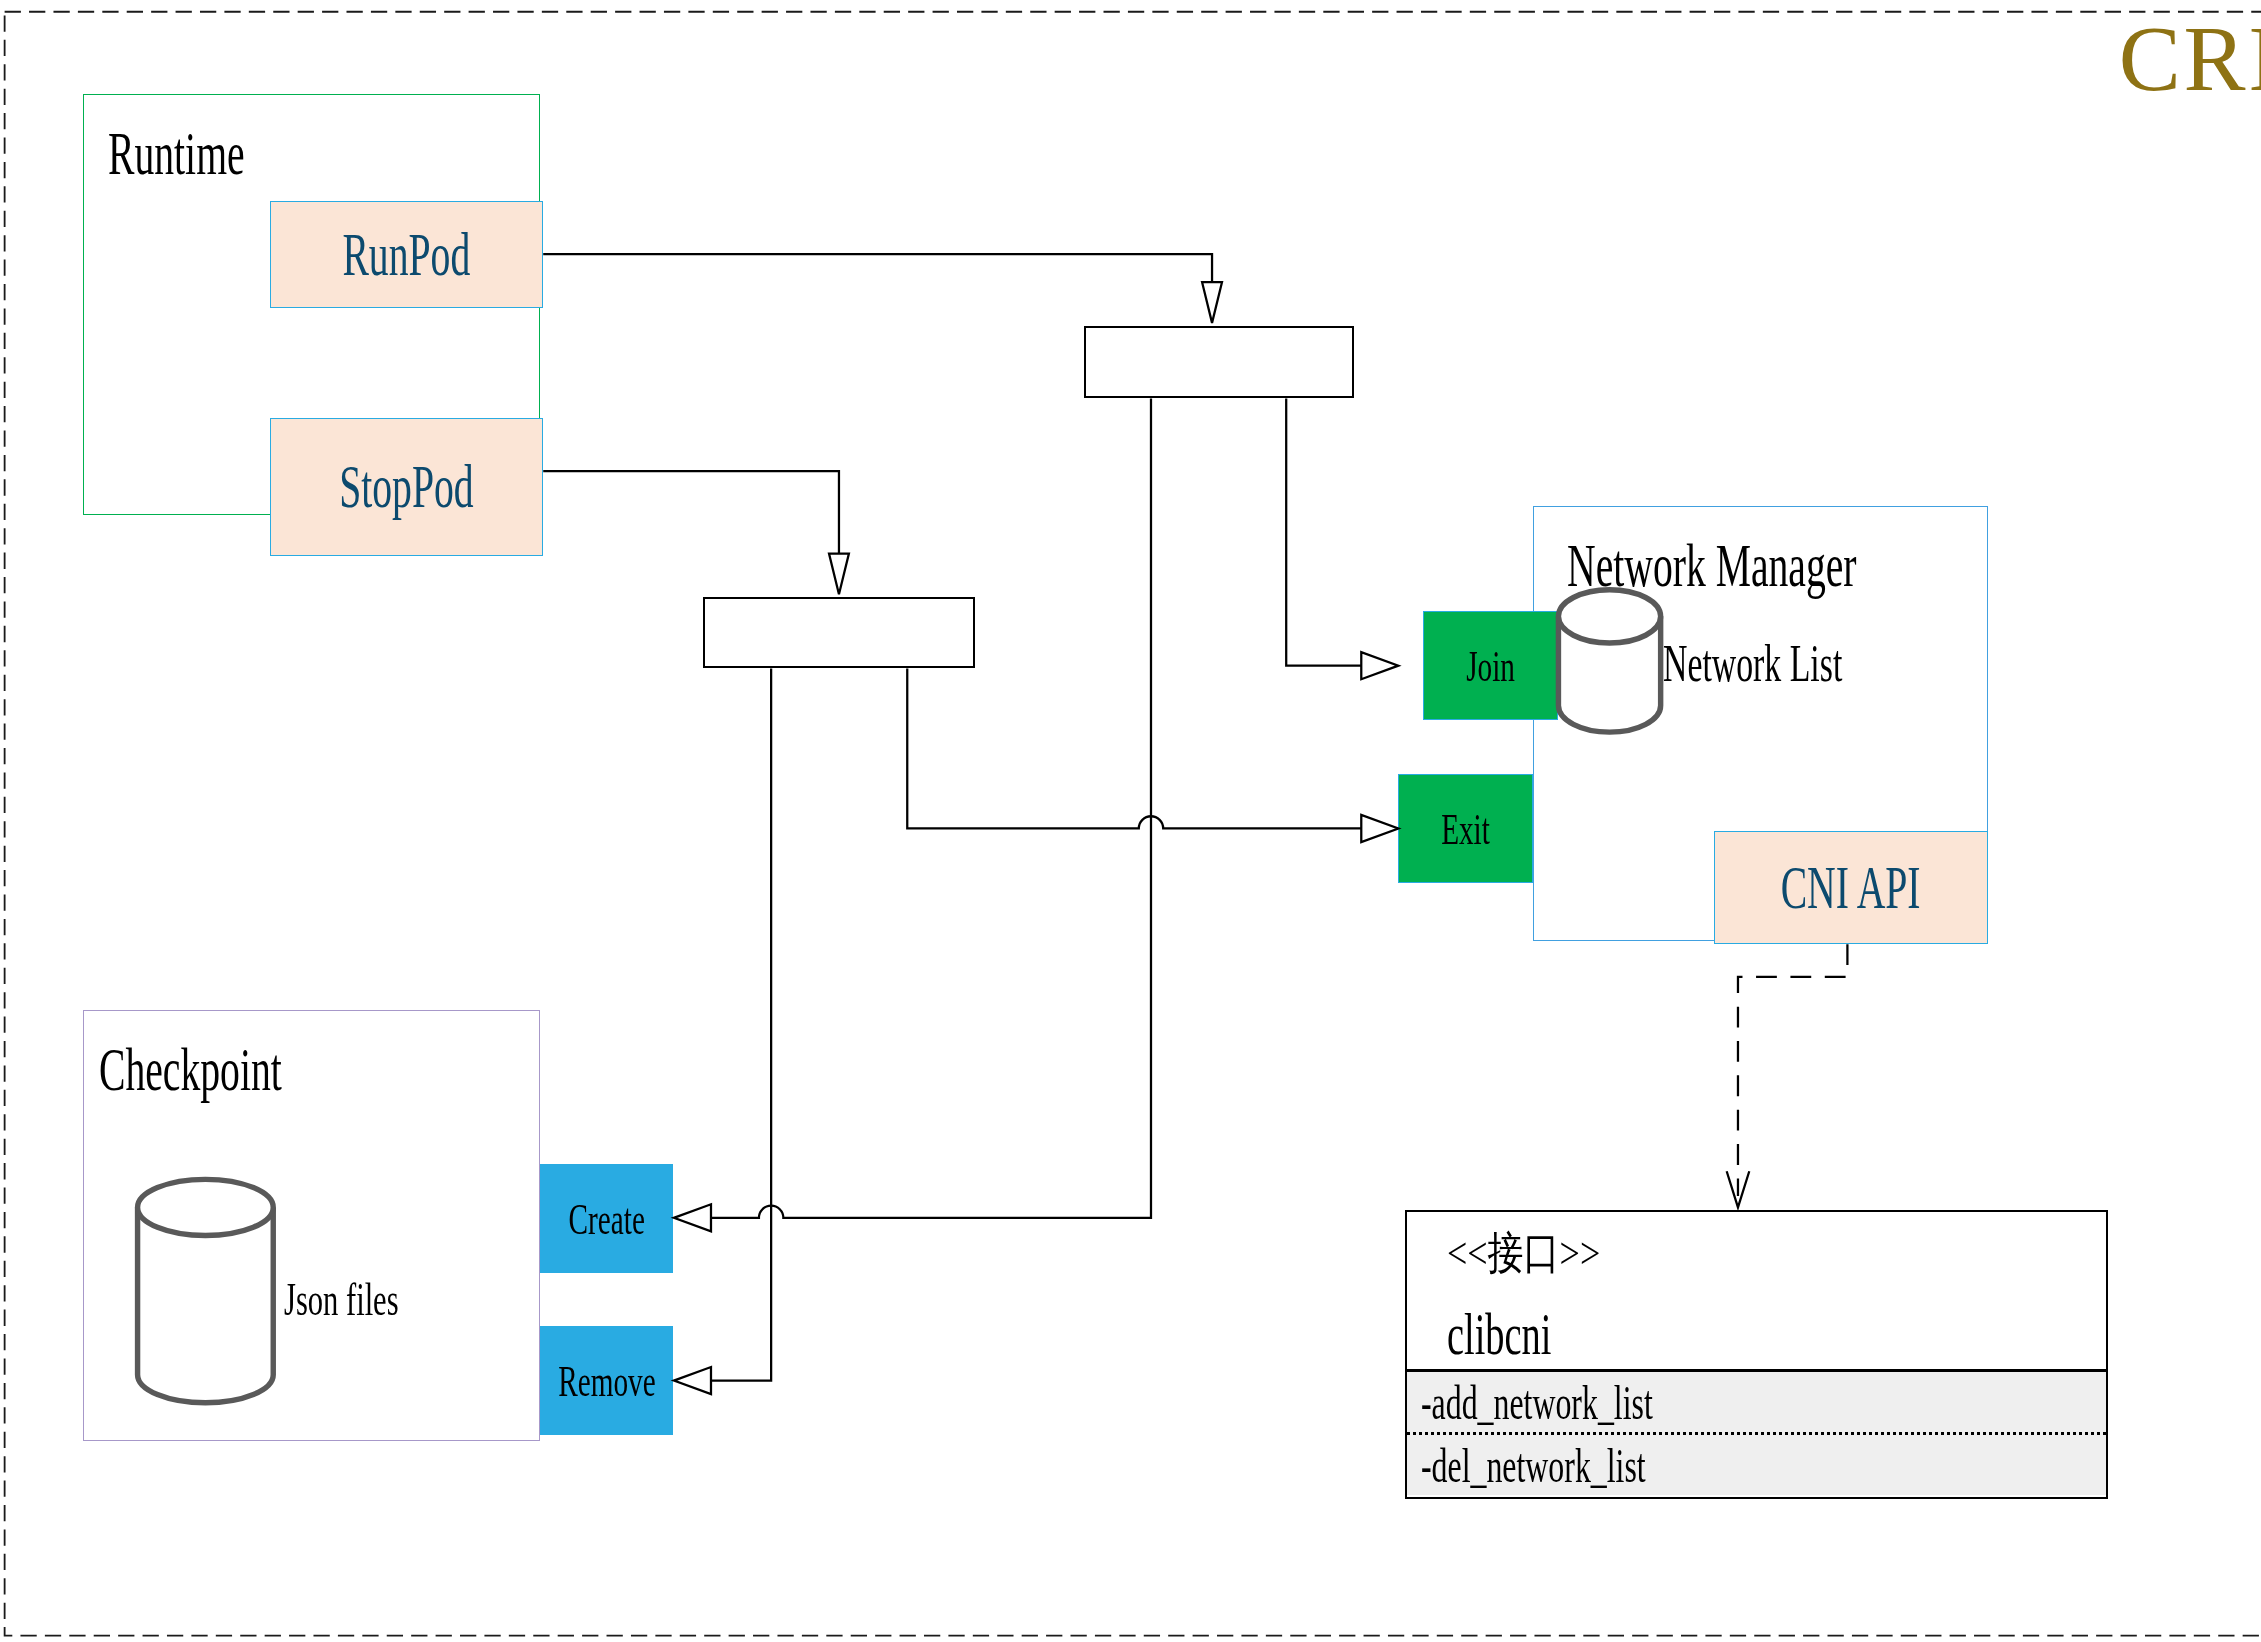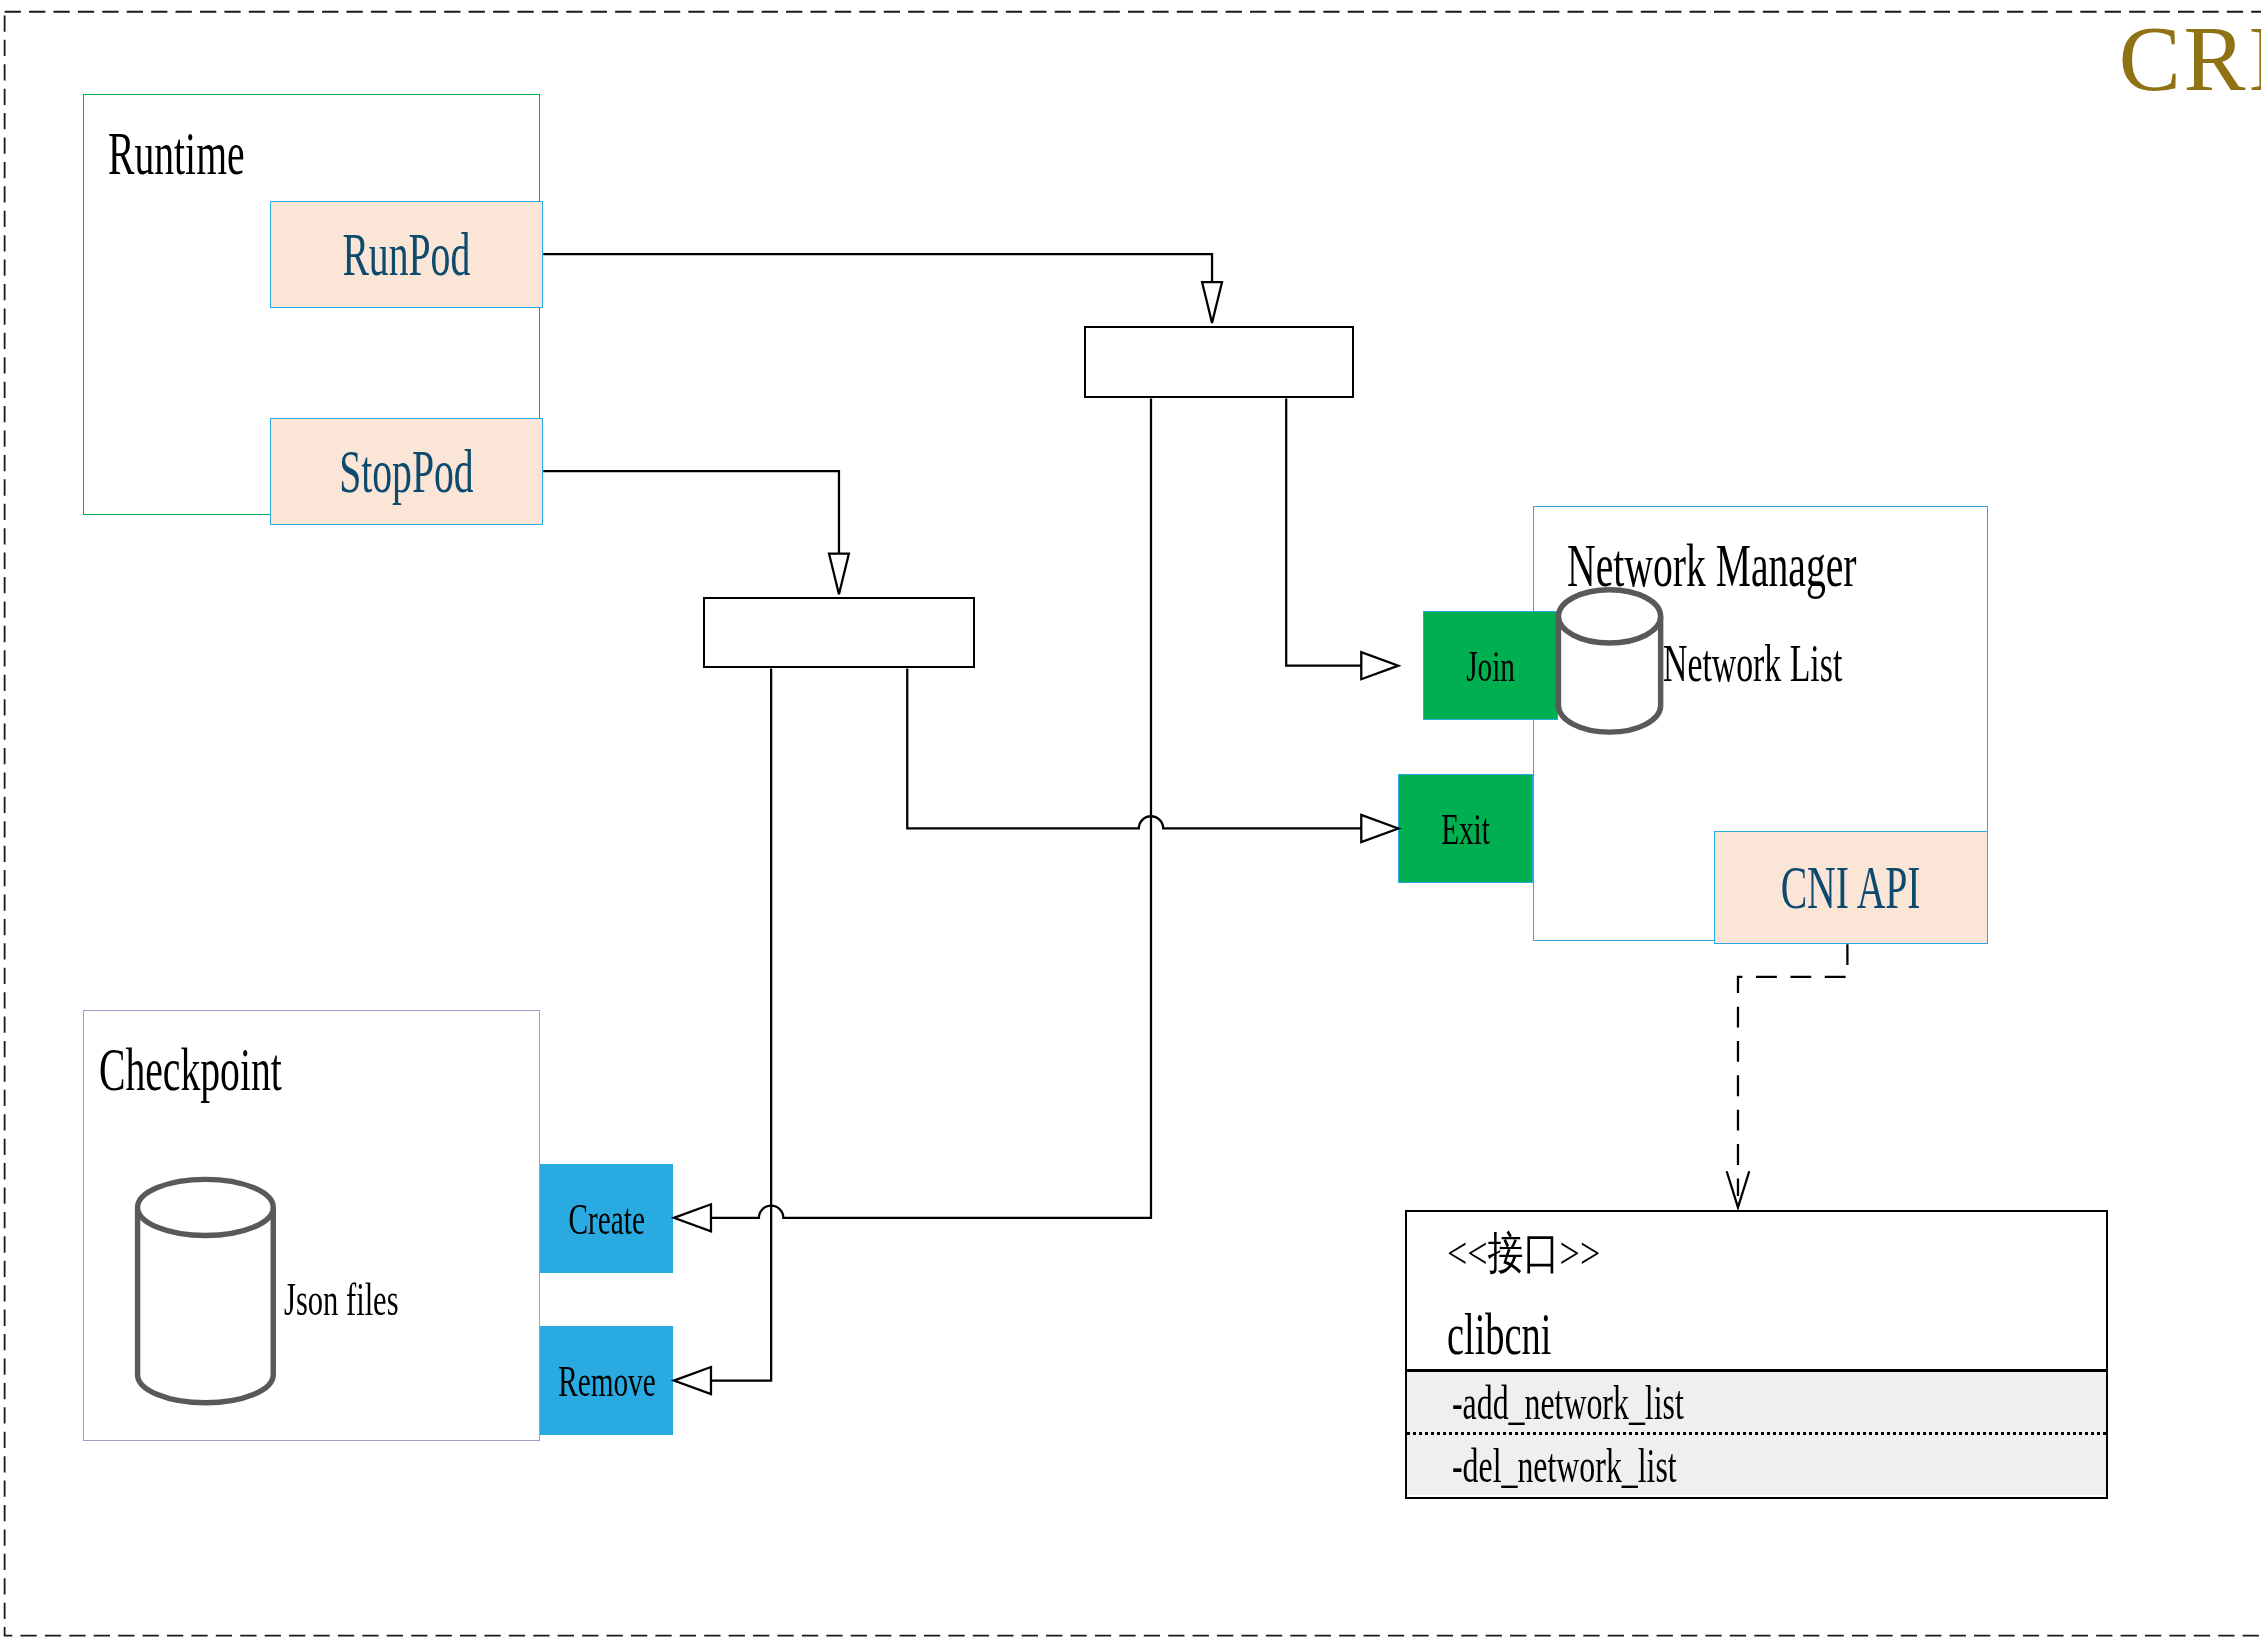--- a/index.html
+++ b/index.html
@@ -30,21 +30,21 @@
   #runtime-box    { left: 83px; top: 94px;  width: 457px; height: 421px; border: 1.4px solid var(--green-border); padding: 28px 0 0 24px; }
   #network-box    { left: 1533px; top: 506px; width: 455px; height: 435px; border: 1.4px solid var(--nm-border); padding: 28px 0 0 33px; }
   #checkpoint-box { left: 83px; top: 1010px; width: 457px; height: 431px; border: 1.4px solid var(--purple-border); padding: 28px 0 0 14.5px; }
 
   
   .peach-btn {
     background: var(--peach-fill); border: 1.4px solid var(--light-blue-border);
     font-size: 61px; color: #0c4a6e;
   }
   #runpod-btn  { left: 270px;  top: 201px;  width: 273px; height: 107px; }
-  #stoppod-btn { left: 270px;  top: 418px;  width: 273px; height: 107px; }
+  #stoppod-btn { left: 270px;  top: 418px;  width: 273px; height: 138px; }
   #cniapi-btn  { left: 1714px; top: 831px; width: 274px; height: 113px; }
 
   
   .green-btn {
     background: var(--green-fill); border: 1.4px solid var(--light-blue-border);
     font-size: 45px; color: #000;
   }
   #join-btn { left: 1398px; top: 611px; width: 135px; height: 109px; margin-left: 25px; }
   #exit-btn { left: 1398px; top: 774px; width: 135px; height: 109px; }
 
@@ -61,21 +61,21 @@
   .ds-label { font-size: 52px; color: #000; line-height: 1.15; text-align: right; }
   #network-list-label { left: 1663px; top: 634px; }
   #json-files-label   { left: 284px;  top: 1272px; font-size: 47px; }
 
   
   #uml-box { left: 1405px; top: 1210px; width: 703px; height: 289px; border: 2.7px solid #000; background: #fff; }
   #uml-title-section { box-sizing: border-box; height: 160px; border-bottom: 3.2px solid #000; padding: 17px 0 0 40px; background: #fff; }
   .uml-stereotype { font-size: 45px; line-height: 1.1; color: #000; }
   .uml-name { font-size: 59px; line-height: 1.1; color: #000; margin-top: 23.5px; }
   #uml-attr-section { box-sizing: border-box; height: 123px; background: var(--uml-attr-bg); display: flex; flex-direction: column; }
-  .uml-attr-row { flex: 1 1 0; display: flex; align-items: center; padding-left: 45px; font-size: 49px; color: #000; }
+  .uml-attr-row { flex: 1 1 0; display: flex; align-items: center; padding-left: 14px; font-size: 49px; color: #000; }
   .uml-attr-row + .uml-attr-row { border-top: 3.2px dotted #000; }
 
   
   .conn   { stroke: var(--line-color); stroke-width: 5; fill: none; }
   .conn-dashed { stroke: var(--line-color); stroke-width: 5; fill: none; stroke-dasharray: 46 30; }
   .arrow-open { fill: #fff; stroke: var(--line-color); stroke-width: 5; stroke-linejoin: miter; }
   .arrow-v { fill: none; stroke: var(--line-color); stroke-width: 5; }
   .cyl { fill: #fff; stroke: var(--cylinder-stroke); stroke-width: 12; }
   .frame-rect { fill: none; stroke: #1a1a1a; stroke-width: 4; stroke-dasharray: 36 18; }
 </style>

